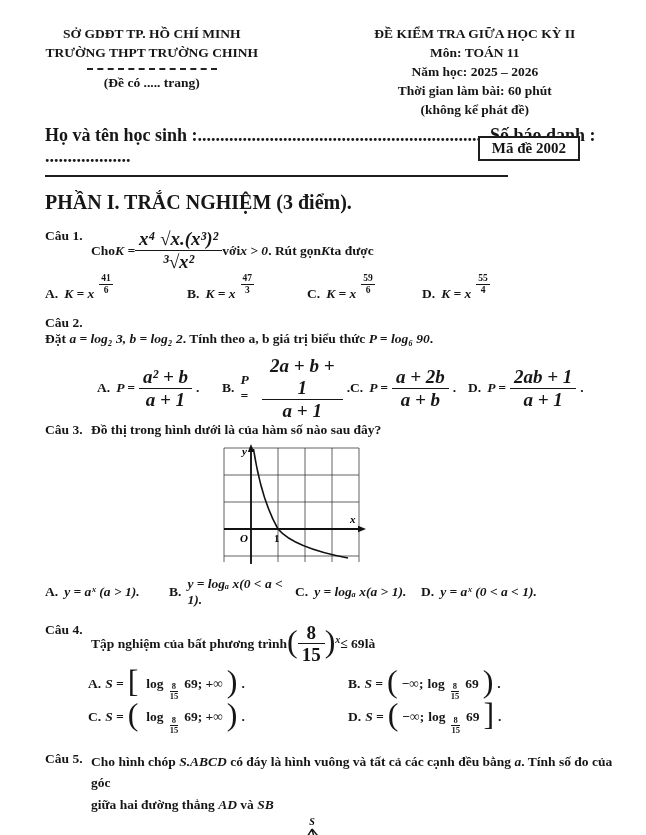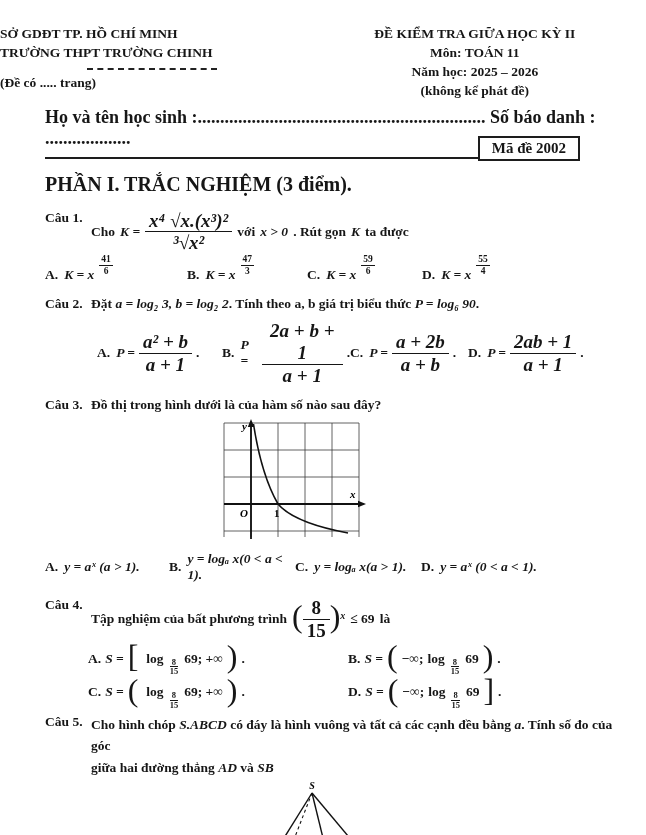--- a/index.html
+++ b/index.html
@@ -3,38 +3,38 @@
 <meta charset="utf-8">
 <style>
   html,body{margin:0;padding:0;background:#e8e8e8;}
   .page{
     position:relative;width:646px;height:835px;background:#ffffff;
     font-family:"Liberation Serif","DejaVu Serif",serif;
     color:#161616;font-weight:700;overflow:hidden;box-sizing:border-box;
   }
   
   .header{display:flex;padding-top:25px;font-size:13.5px;line-height:1.4;}
-  .h-left{width:47%;}
+  .h-left{width:47%;text-align:center;}
   .h-right{width:53%;text-align:center;}
   .h-divider{width:130px;border-top:2px dashed #222;margin:5px auto 4px auto;height:0;}
   .note-italic{}
   
   .student-line{font-size:18px;margin:6px 0 8px 45px;}
   .rule{border:none;border-top:2px solid #1d1d1d;margin:8px 138px 0 45px;}
   .code-box{
     position:absolute;top:136px;right:66px;border:2px solid #1d1d1d;
     padding:2px 12px;font-size:15px;background:#fff;
   }
   
   .section-title{font-size:20px;margin:14px 0 0 45px;}
   .q{margin:0 28px 0 45px;font-size:13.5px;display:flex;align-items:flex-start;}
   .qlabel{width:46px;flex-shrink:0;}
   .qbody{flex:1;}
   .m{font-style:italic;}
-  .inline-row{display:flex;align-items:center;gap:5px;flex-wrap:nowrap;}
+  .inline-row{display:flex;align-items:center;flex-wrap:nowrap;}
   
   .frac{display:inline-block;text-align:center;vertical-align:middle;line-height:1.15;font-size:19px;}
   .frac .fnum{display:block;border-bottom:1.4px solid #161616;padding:0 4px;}
   .frac .fden{display:block;padding:0 4px;}
   .expfrac{display:inline-block;text-align:center;line-height:1.1;font-size:9.5px;transform:translateY(-10px);margin-left:1px;}
   .expfrac .fnum{display:block;border-bottom:1px solid #161616;padding:0 2px;}
   .expfrac .fden{display:block;}
   .subfrac{display:inline-block;text-align:center;line-height:1.05;font-size:8.5px;transform:translateY(8px);margin:0 2px;}
   .subfrac .fnum{display:block;border-bottom:1px solid #161616;padding:0 1px;}
   .subfrac .fden{display:block;}
@@ -65,20 +65,21 @@
     <div class="h-left">
       <div>SỞ GDĐT TP. HỒ CHÍ MINH</div>
       <div>TRƯỜNG THPT TRƯỜNG CHINH</div>
       <div class="h-divider"></div>
       <div class="note-italic">(Đề có ..... trang)</div>
     </div>
     <div class="h-right">
       <div>ĐỀ KIỂM TRA GIỮA HỌC KỲ II</div>
       <div>Môn: TOÁN 11</div>
       <div>Năm học: 2025 – 2026</div>
+      <div>Thời gian làm bài: 60 phút</div>
       <div class="note-italic">(không kể phát đề)</div>
     </div>
   </div>
 
   <div class="student-line">Họ và tên học sinh :................................................................ Số báo danh : ...................</div>
   <hr class="rule">
   <div class="code-box">Mã đề 2002</div>
 
   <div class="section-title">PHẦN I. TRẮC NGHIỆM (3 điểm).</div>
 
@@ -128,21 +129,21 @@
     <span class="opt">
         <b>D.</b>
         <span class="m">K = x</span>
         <span class="expfrac">
           <span class="fnum">55</span>
           <span class="fden">4</span>
         </span>
       </span>
   </div>
 
-  <div class="q" style="margin-top:10px;">
+  <div class="q" style="margin-top:10px;flex-direction:column;">
     <span class="qlabel">Câu 2.</span>
     <div class="qbody">
       <span>Đặt</span>
       <span class="m">a = log₂ 3, b = log₂ 2</span><span>. Tính theo a, b giá trị biểu thức</span>
       <span class="m">P = log₆ 90</span><span>.</span>
     </div>
   </div>
   <div class="optrow" style="margin-left:97px;margin-top:8px;">
     <span class="opt q2w1">
         <b>A.</b>
@@ -175,21 +176,21 @@
         <b>D.</b>
         <span class="m">P =</span>
         <span class="frac m">
           <span class="fnum">2ab + 1</span>
           <span class="fden">a + 1</span>
         </span>
         <span>.</span>
       </span>
   </div>
 
-  <div class="q" style="margin-top:10px;">
+  <div class="q" style="">
     <span class="qlabel">Câu 3.</span>
     <div class="qbody"><span>Đồ thị trong hình dưới là của hàm số nào sau đây?</span></div>
   </div>
   <div class="graph-wrap">
     <svg width="150" height="122" viewBox="0 0 150 122">
 
       <g stroke="#3a3a3a" stroke-width="0.8">
         <line x1="6" y1="4" x2="6" y2="118"></line>
           <line x1="33" y1="4" x2="33" y2="118"></line>
         <line x1="60" y1="4" x2="60" y2="118"></line>
@@ -311,21 +312,21 @@
             <span class="fnum">8</span>
             <span class="fden">15</span>
           </span>
           <span>69</span>
           <span class="bigbr">]</span>
           <span>.</span>
         </span>
     </div>
   </div>
 
-  <div class="q" style="margin-top:8px;">
+  <div class="q" style="margin-top:20px;">
     <span class="qlabel">Câu 5.</span>
     <div class="qbody" style="line-height:1.6;">
       <span>Cho hình chóp</span>
       <span class="m">S.ABCD</span>
       <span>có đáy là hình vuông và tất cả các cạnh đều bằng</span>
       <span class="m">a</span><span>. Tính số đo của góc</span><br>
       <span>giữa hai đường thẳng</span>
       <span class="m">AD</span>
       <span>và</span>
       <span class="m">SB</span>

